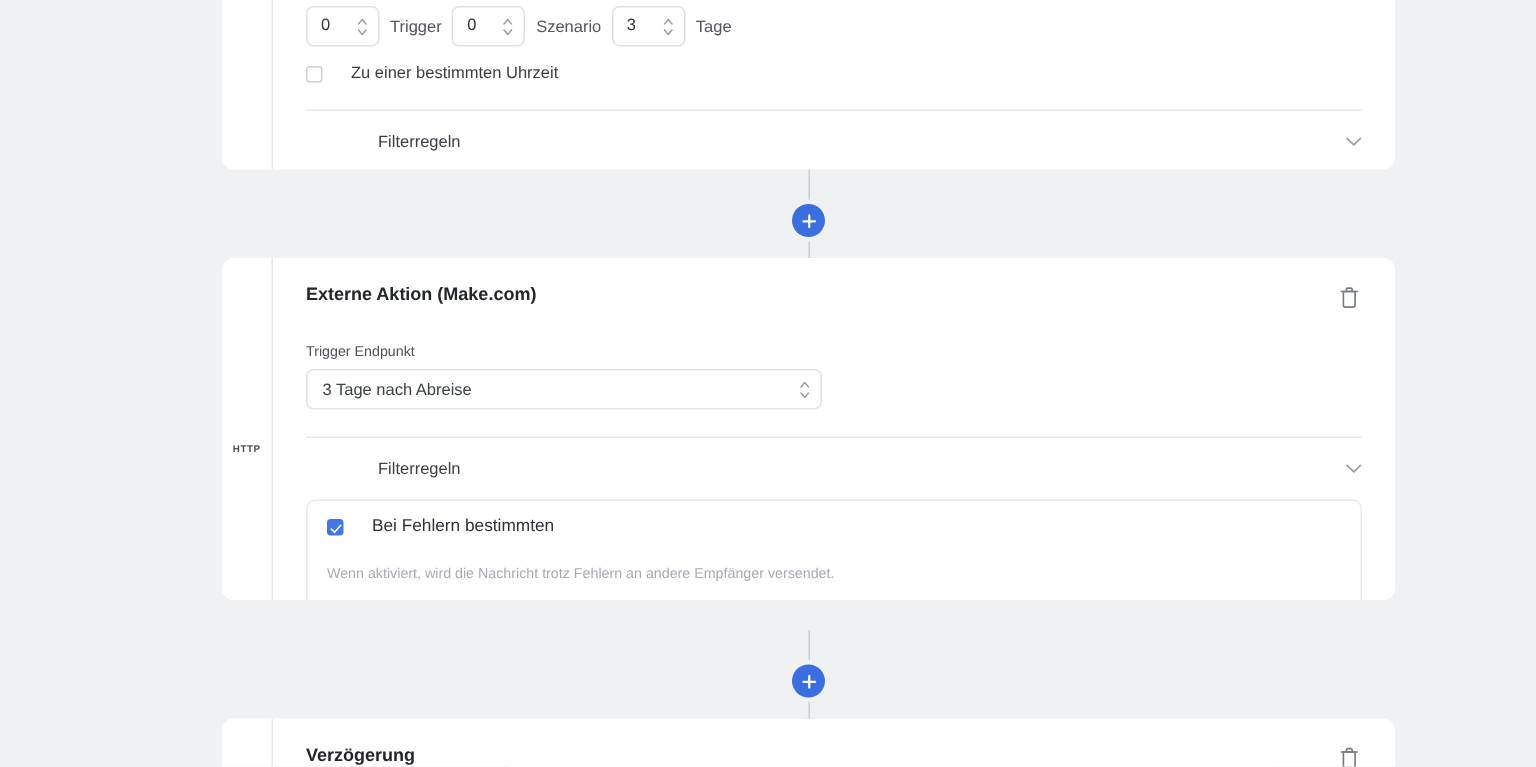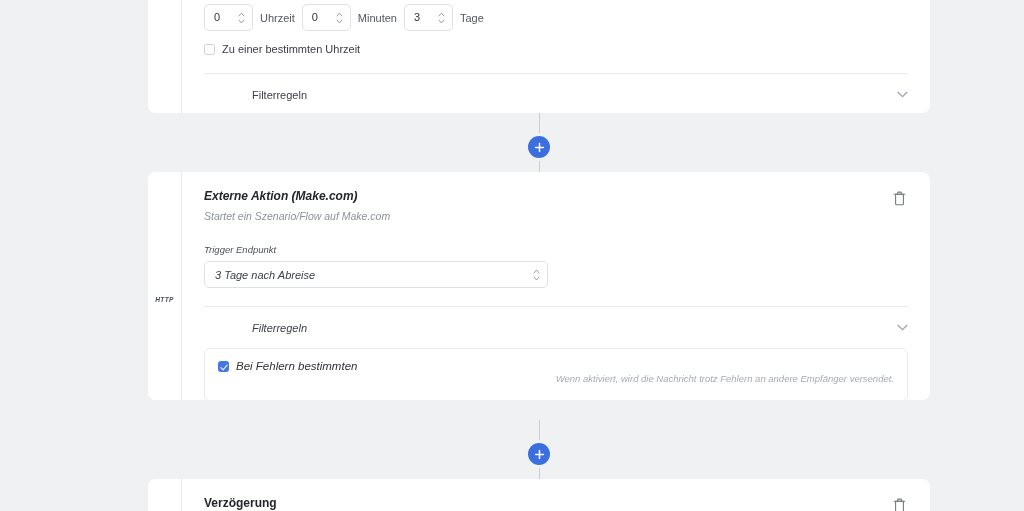--- a/index.html
+++ b/index.html
@@ -99,21 +99,20 @@
   #node-delay-top {
     top: -96px;
     height: 209px;
   }
   #node-delay-top .node-body { padding-top: 0; }
 
   
   #node-external-action {
     top: 172px;
     height: 228px;
-    font-style: italic;
   }
 
   
   #node-delay-bottom {
     top: 479px;
     height: 120px;
   }
 
   
   .duration-row {
@@ -152,21 +151,21 @@
   .unit-label {
     font-size: 11px;
     color: #52565e;
     white-space: nowrap;
   }
 
   
   .check-row {
     display: flex;
     align-items: flex-end;
-    gap: 7px;
+    gap: 19px;
     margin-top: 12px;
   }
   .cb {
     width: 11px; height: 11px;
     border: 1px solid #cdd0d6;
     border-radius: 2.5px;
     background: #fff;
     flex: 0 0 11px;
     cursor: pointer;
     position: relative;
@@ -281,22 +280,21 @@
     border: 1px solid #e9eaed;
     border-radius: 6px;
     padding: 11px 13px 13px;
     margin-bottom: 18px;
   }
   .info-panel .check-row { margin-top: 0; }
   .info-text {
     font-size: 9.5px;
     color: #a6abb3;
     line-height: 1.55;
-    margin-top: 0;
-    text-align: right;
+    margin-top: 19px;
   }
   .info-text div { white-space: nowrap; }
 </style>
 </head>
 <body>
 
 <div id="canvas">
 
   <div class="spine spine-a"></div>
   <div class="arrow-head arrow-a"></div>
@@ -328,34 +326,34 @@
           <span class="val">0</span>
           <span class="stepper">
             <svg width="7" height="5" viewBox="0 0 7 5">
                 <path d="M1 4 3.5 1 6 4" fill="none" stroke="#9aa0a8" stroke-width="1" stroke-linecap="round" stroke-linejoin="round"></path>
               </svg>
             <svg width="7" height="5" viewBox="0 0 7 5">
                 <path d="M1 1 3.5 4 6 1" fill="none" stroke="#9aa0a8" stroke-width="1" stroke-linecap="round" stroke-linejoin="round"></path>
               </svg>
           </span>
         </div>
-        <span class="unit-label">Uhrzeit</span>
+        <span class="unit-label">Trigger</span>
 
         <div class="num-field">
           <span class="val">0</span>
           <span class="stepper">
             <svg width="7" height="5" viewBox="0 0 7 5">
                 <path d="M1 4 3.5 1 6 4" fill="none" stroke="#9aa0a8" stroke-width="1" stroke-linecap="round" stroke-linejoin="round"></path>
               </svg>
             <svg width="7" height="5" viewBox="0 0 7 5">
                 <path d="M1 1 3.5 4 6 1" fill="none" stroke="#9aa0a8" stroke-width="1" stroke-linecap="round" stroke-linejoin="round"></path>
               </svg>
           </span>
         </div>
-        <span class="unit-label">Minuten</span>
+        <span class="unit-label">Szenario</span>
 
         <div class="num-field">
           <span class="val">3</span>
           <span class="stepper">
             <svg width="7" height="5" viewBox="0 0 7 5">
                 <path d="M1 4 3.5 1 6 4" fill="none" stroke="#9aa0a8" stroke-width="1" stroke-linecap="round" stroke-linejoin="round"></path>
               </svg>
             <svg width="7" height="5" viewBox="0 0 7 5">
                 <path d="M1 1 3.5 4 6 1" fill="none" stroke="#9aa0a8" stroke-width="1" stroke-linecap="round" stroke-linejoin="round"></path>
               </svg>
@@ -386,21 +384,20 @@
 
   <div class="node" id="node-external-action">
     <div class="node-gutter">
       <span class="gutter-tag" style="top:124px;">HTTP</span>
     </div>
     <div class="node-body">
 
       <div class="node-head">
         <div>
           <div class="node-title">Externe Aktion (Make.com)</div>
-          <div class="node-sub">Startet ein Szenario/Flow auf Make.com</div>
         </div>
         <span class="trash-btn">
           <svg width="13" height="15" viewBox="0 0 13 15" fill="none" stroke="currentColor" stroke-width="1.1" stroke-linecap="round" stroke-linejoin="round">
             <path d="M1.2 3.3h10.6"></path>
             <path d="M4.6 3.3V1.9a.8.8 0 0 1 .8-.8h2.2a.8.8 0 0 1 .8.8v1.4"></path>
             <path d="M2.6 3.3h7.8v9.4a1 1 0 0 1-1 1H3.6a1 1 0 0 1-1-1z"></path>
           </svg>
         </span>
       </div>
 

